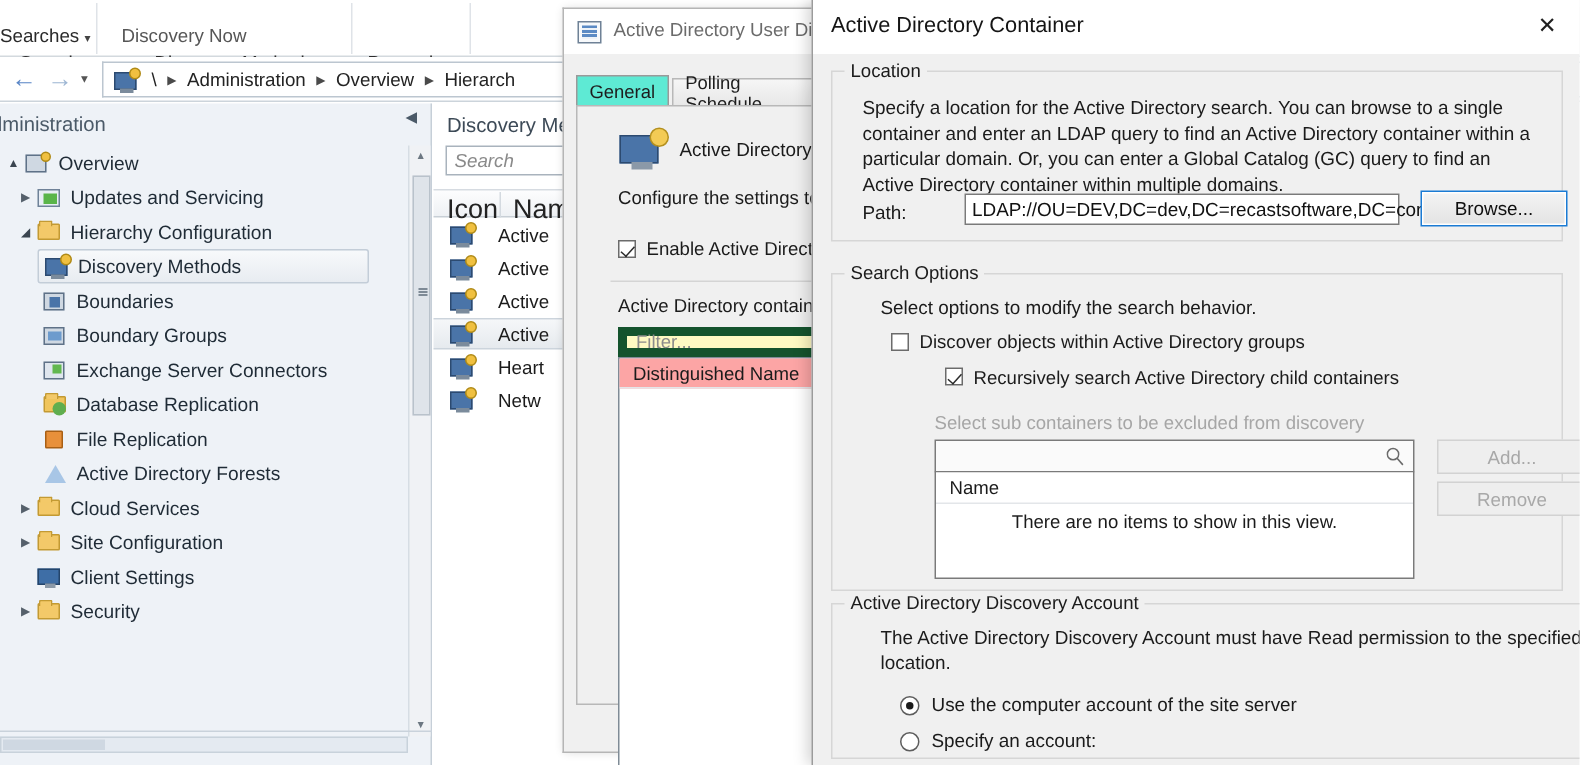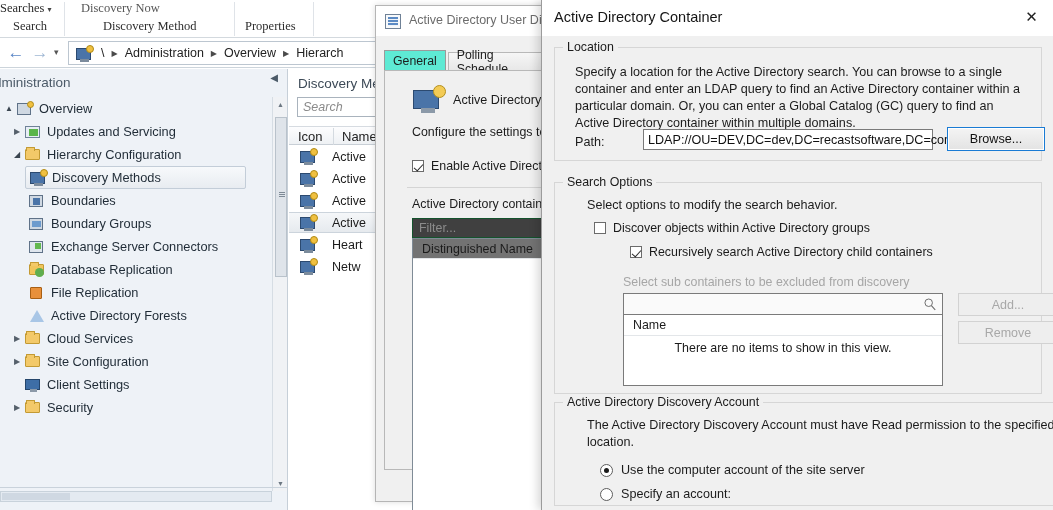--- a/index.html
+++ b/index.html
@@ -15,21 +15,21 @@
   #root { position: relative; width: 1053px; height: 510px; }
 
   
   .console { position: absolute; left: 0; top: 0; width: 1053px; height: 510px; background: #ffffff; }
 
   
   .ribbon {
     position: absolute; left: 0; top: 0; width: 1053px; height: 38px;
     background: #ffffff; border-bottom: 1px solid #d3d9de;
   }
-  .ribbon-group { position: absolute; top: 0; height: 38px; font-family: Liberation Serif, serif; }
+  .ribbon-group { position: absolute; top: 16px; height: 38px; }
   .ribbon-sep { position: absolute; top: 2px; width: 1px; height: 34px; background: #dfe3e8; }
   .rb-top { position: absolute; top: 1px; font-size: 12.5px; color: #565656; white-space: nowrap; }
   .rb-top.dark { color: #2a2a2a; }
   .rb-bot { position: absolute; top: 19px; font-size: 12.5px; color: #2d2d2d; white-space: nowrap; }
   .caret { font-size: 8px; color: #444; }
 
   
   .navbar {
     position: absolute; left: 0; top: 38px; width: 1053px; height: 30px;
     background: #ffffff; border-bottom: 1px solid #ccd4db;
@@ -110,21 +110,21 @@
   .mp-search {
     position: absolute; left: 8px; top: 28px; width: 240px; height: 20px;
     border: 1px solid #a9b3bd; background: #fff;
     display: flex; align-items: center; padding-left: 5px;
   }
   .mp-search span { font-size: 12.5px; color: #8a8a8a; font-style: italic; }
   .mp-tablehead {
     position: absolute; left: 0; top: 57px; width: 300px; height: 19px;
     background: linear-gradient(#fdfdfe,#eef1f4); border-top: 1px solid #d6dbe1; border-bottom: 1px solid #c8cfd6;
   }
-  .mp-th { position: absolute; top: 2px; font-size: 13px; color: #222; }
+  .mp-th { position: absolute; top: 2px; font-size: 18px; color: #222; }
   .mp-thsep { position: absolute; top: 1px; width: 1px; height: 17px; background: #d4dae0; }
   .mp-row { position: absolute; left: 0; width: 300px; height: 21px; display: flex; align-items: center; }
   .mp-row.sel { background: linear-gradient(#f5f7f9,#e6eaee); border-top:1px solid #ccd4dc; border-bottom:1px solid #ccd4dc; }
   .mp-row .ico { width: 19px; height: 17px; position: relative; margin-left: 10px; margin-right: 14px; flex: none; }
   .mp-row .nm { font-size: 12.5px; color: #1b1b1b; white-space: nowrap; }
 
   
   .dlg1 {
     position: absolute; left: 375px; top: 5px; width: 175px; height: 497px;
     background: #f0f0f0; border: 1px solid #b5b5b5; border-right: none;
@@ -143,25 +143,25 @@
 
   .d1-icon { position: absolute; left: 28px; top: 15px; width: 32px; height: 28px; }
   .d1-mon { position:absolute; left:0; top:4px; width:26px; height:19px; background:#4a74a8; border:1px solid #2c4a70; }
   .d1-mon:after { content:""; position:absolute; left:7px; bottom:-5px; width:14px; height:5px; background:#8b99a8; }
   .d1-bulb { position:absolute; right:-1px; top:-1px; width:13px; height:13px; border-radius:50%; background:#f3cb55; border:1px solid #b4901f; }
   .d1-heading { position: absolute; left: 68px; top: 22px; font-size: 12.6px; color: #1b1b1b; white-space: nowrap; }
   .d1-desc { position: absolute; left: 27px; top: 54px; font-size: 12.4px; color: #1b1b1b; white-space: nowrap; }
   .d1-chk { position: absolute; left: 27px; top: 88px; display: flex; align-items: center; white-space: nowrap; }
   .d1-rule { position: absolute; left: 22px; top: 116px; width: 160px; height: 1px; background: #d4d4d4; }
   .d1-lbl2 { position: absolute; left: 27px; top: 126px; font-size: 12.4px; color: #1b1b1b; white-space: nowrap; }
-  .d1-filter { position: absolute; left: 27px; top: 147px; width: 155px; height: 20px; border: 1px solid #14532d; background: #404040;
+  .d1-filter { position: absolute; left: 27px; top: 147px; width: 155px; height: 20px; border: 6px solid #14532d; background: #fef9c3;
                display:flex; align-items:center; padding-left: 6px; }
   .d1-filter span { font-size: 12.4px; color: #8c8c8c; }
   .d1-list { position: absolute; left: 27px; top: 167px; width: 155px; height: 285px; border: 1px solid #7f8b96; border-right: none; background: #fff; }
-  .d1-listhead { position: absolute; left: 0; top: 0; width: 155px; height: 20px; background: #737373; border-bottom: 1px solid #e3e6e9; }
+  .d1-listhead { position: absolute; left: 0; top: 0; width: 155px; height: 20px; background: #fca5a5; border-bottom: 1px solid #e3e6e9; }
   .d1-listhead span { position: absolute; left: 9px; top: 3px; font-size: 12.4px; color: #1b1b1b; white-space: nowrap; }
 
   .chk {
     width: 12px; height: 12px; border: 1px solid #6b6b6b; background: #fff;
     display: inline-flex; align-items: center; justify-content: center; flex: none;
     margin-right: 7px; position: relative;
   }
   .chk.checked:after {
     content: ""; position: absolute; left: 3px; top: 1px; width: 4px; height: 8px;
     border: solid #2b2b2b; border-width: 0 1.6px 1.6px 0; transform: rotate(42deg);
@@ -201,21 +201,21 @@
   .browsebtn {
     position: absolute; left: 392px; top: 79px; width: 98px; height: 24px;
     background: linear-gradient(#f4f4f4,#e3e3e3); border: 1px solid #1a7bd4;
     box-shadow: inset 0 0 0 1px #ffffff;
     display: flex; align-items: center; justify-content: center;
     font-size: 12.6px; color: #111;
   }
 
   .so-desc { left: 32px; top: 14px; }
   .so-chk1 { position: absolute; left: 39px; top: 38px; display: flex; align-items: center; }
-  .so-chk2 { position: absolute; left: 39px; top: 62px; display: flex; align-items: center; padding-left: 36px; }
+  .so-chk2 { position: absolute; left: 39px; top: 62px; display: flex; align-items: flex-start; padding-left: 36px; }
   .so-sublabel { position: absolute; left: 68px; top: 92px; font-size: 12.4px; color: #a6a6a6; white-space: nowrap; }
   .so-searchbox {
     position: absolute; left: 68px; top: 110px; width: 320px; height: 22px;
     border: 1px solid #7a7a7a; background: #fafafa;
   }
   .so-mag {
     position: absolute; right: 5px; top: 3px; width: 14px; height: 15px;
   }
   .so-listbox {
     position: absolute; left: 68px; top: 131px; width: 320px; height: 72px;

